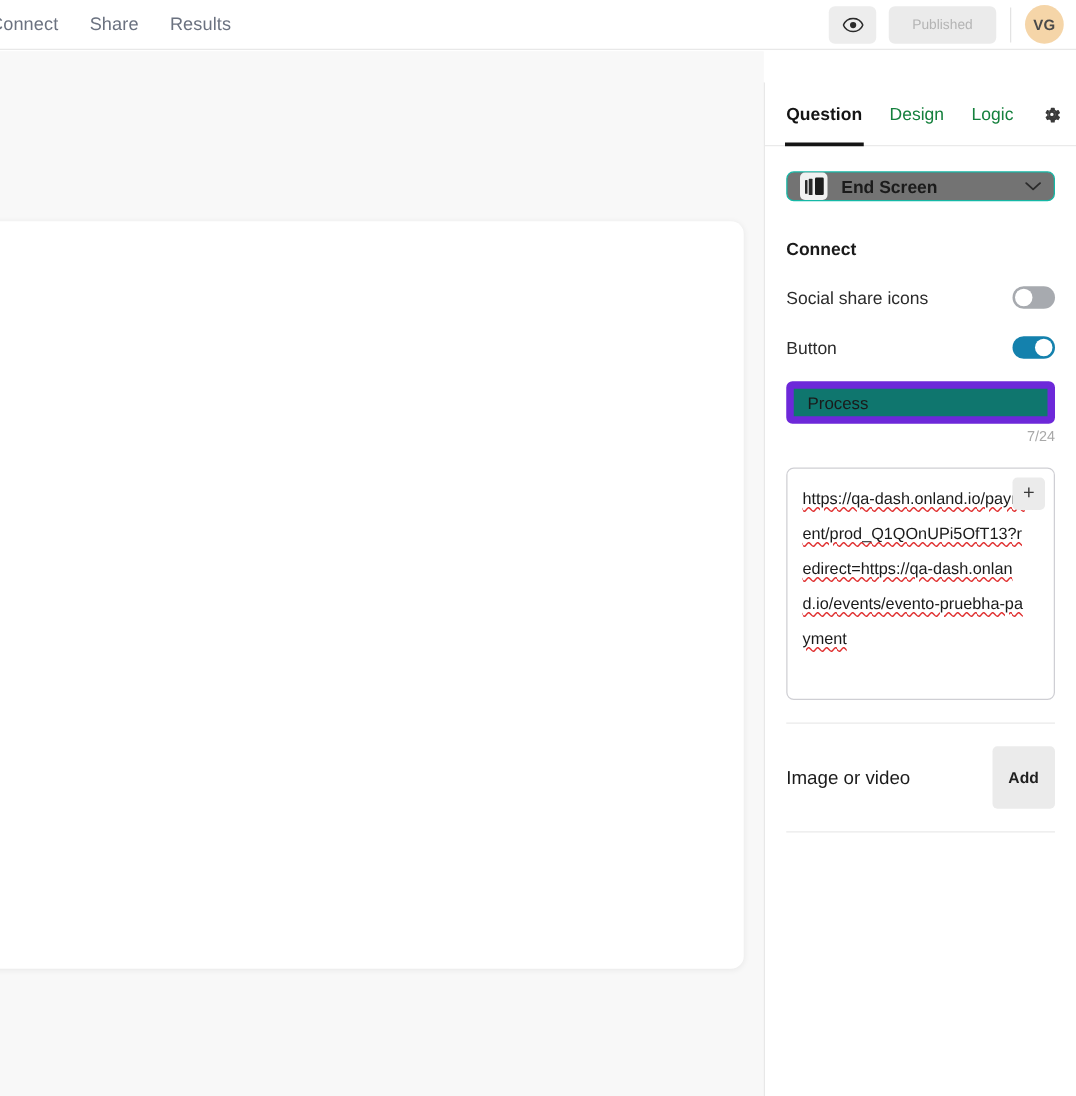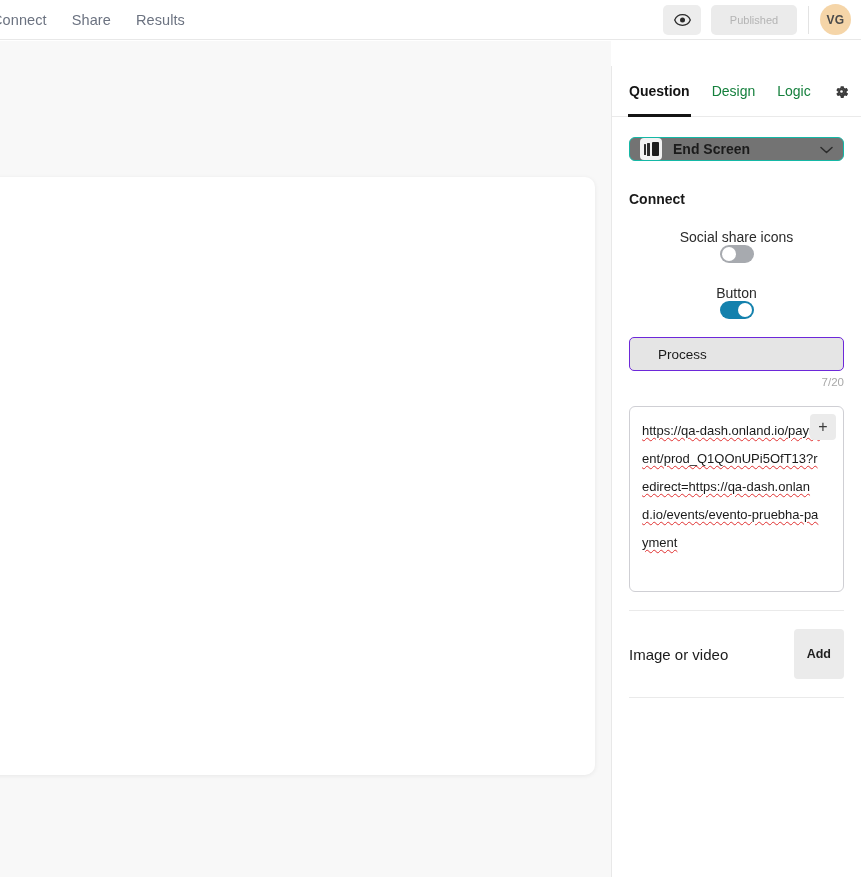--- a/index.html
+++ b/index.html
@@ -208,21 +208,20 @@
     font-size: 14px;
     font-weight: 700;
     color: #1a1a1a;
   }
 
   .setting-row {
     display: flex;
     align-items: center;
     justify-content: space-between;
     margin-top: 22px;
-    flex-direction: column;
   }
   .setting-label {
     font-size: 14px;
     color: #2b2b2b;
   }
   .toggle {
     width: 34px; height: 18px;
     border-radius: 9px;
     background: #a7aaaf;
     position: relative;
@@ -236,27 +235,27 @@
     border-radius: 50%;
     background: #ffffff;
   }
   .toggle.on { background: #1481ad; }
   .toggle.on .knob { left: auto; right: 2px; }
 
   .text-input {
     margin-top: 18px;
     width: 100%;
     height: 34px;
-    border: 1px solid #6d28d9;
+    border: 6px solid #6d28d9;
     border-radius: 5px;
-    padding: 0 28px;
+    padding: 0 11px;
     font-size: 13.5px;
     color: #1a1a1a;
     font-family: "Liberation Sans", sans-serif;
-    background: #e5e5e5;
+    background: #0f766e;
     outline: none;
   }
   .char-count {
     text-align: right;
     font-size: 11.5px;
     color: #a8a8a8;
     margin-top: 5px;
   }
 
   .url-box {
@@ -405,21 +404,21 @@
 
       <div class="setting-row">
         <span class="setting-label">Button</span>
         <div class="toggle on">
             <div class="knob"></div>
           </div>
       </div>
 
       
       <input class="text-input" type="text" placeholder="Button text" value="Process" style="">
-      <div class="char-count">7/20</div>
+      <div class="char-count">7/24</div>
 
       
 
       <div class="url-box">
         <div class="url-text">https://qa-dash.onland.io/payment/prod_Q1QOnUPi5OfT13?redirect=https://qa-dash.onland.io/events/evento-pruebha-payment</div>
         <div class="plus-btn">+</div>
       </div>
 
       <div class="panel-sep"></div>
 

